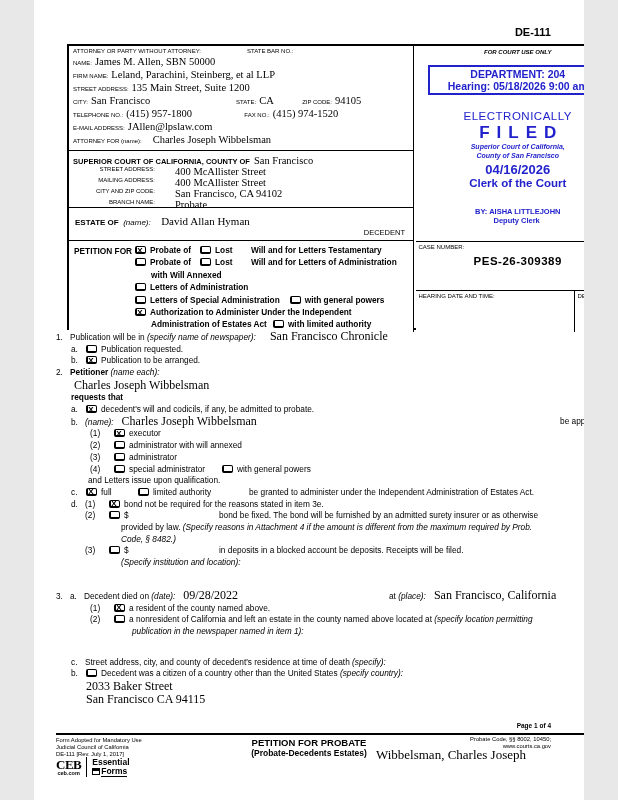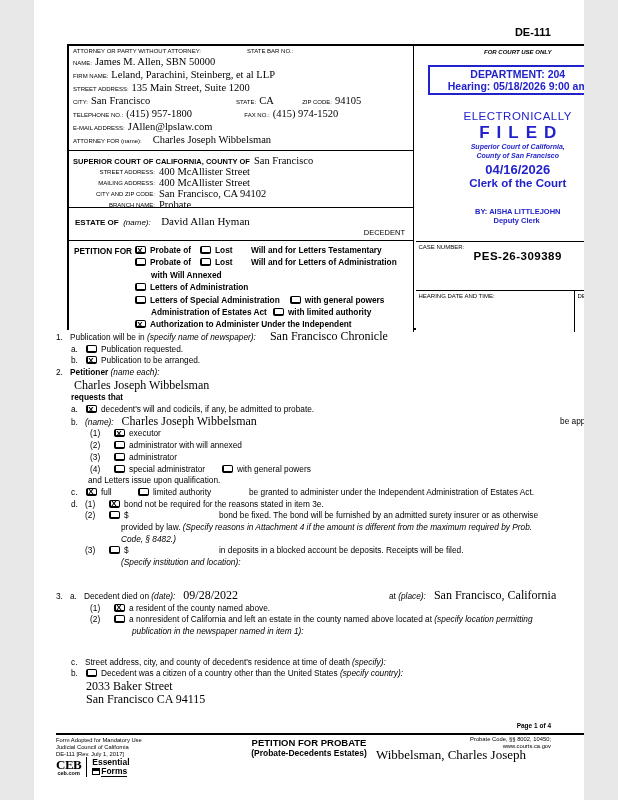--- a/index.html
+++ b/index.html
@@ -27,21 +27,21 @@
   .sec-court{left:0;top:105px;width:345px;height:57px;border-right:1.5px solid #000;border-bottom:1.5px solid #000;padding:2px 0 0 4px}
   .sec-estate{left:0;top:162px;width:345px;height:33px;border-right:1.5px solid #000;border-bottom:1.5px solid #000;padding:3px 0 0 6px}
   .sec-petition{left:0;top:195px;width:345px;height:91px;border-right:1.5px solid #000}
   .sec-courtuse{left:346.5px;top:0;width:204.5px;height:195px;text-align:center}
   .sec-case{left:346.5px;top:195px;width:204.5px;height:50px;border-top:1.5px solid #000;border-bottom:1.5px solid #000;padding:2px 3px}
   .sec-hearing{left:346.5px;top:245px;width:159px;height:41px;border-right:1px solid #000;padding:2px 3px}
   .sec-dept{left:505.5px;top:245px;width:45.5px;height:41px;padding:2px 3px}
   .arow{display:flex;align-items:baseline;gap:3px;height:13px}
   .arow0{display:flex;height:9px;padding-top:1px}
   .arow0 .sl:first-child{width:174px}
-  .crow{display:flex;align-items:center;gap:4px;height:11px}
+  .crow{display:flex;align-items:flex-start;gap:20px;height:11px}
   .crow .sl{width:82px;text-align:right;flex:none}
   .court-head{display:flex;align-items:flex-end;gap:4px;height:13px}
   .decedent{position:absolute;right:8px;bottom:3px;font-size:7.5px}
   
   .pf-label{position:absolute;left:5px;top:5px;font-size:8.3px;font-weight:bold}
   .pf-rows{position:absolute;left:66px;top:3px;width:277px;font-size:8.3px;font-weight:bold}
   .pr{line-height:12.4px;white-space:nowrap}
   .pr .cb{margin-right:4px}
   .pr-wrap{padding-left:16px}
   .wlab{display:inline-block}
@@ -52,21 +52,21 @@
   .dept-box{width:180px;margin:10px auto 8px;border:2px solid var(--blue);color:var(--blue);
             font-weight:bold;font-size:10.5px;line-height:12px;padding:1px 0;text-align:center}
   .e-filed{color:var(--blue)}
   .ef-elec{margin-top:15px;font-size:11.5px;letter-spacing:.5px}
   .ef-filed{font-size:17px;font-weight:bold;letter-spacing:7px;padding-left:7px;margin-top:1px}
   .ef-court{font-size:7px;font-weight:bold;font-style:italic;line-height:8.5px}
   .ef-date{margin-top:2px;font-size:13px;font-weight:bold}
   .ef-clerk{font-size:11.5px;font-weight:bold;line-height:12px}
   .ef-by{font-size:7.5px;font-weight:bold;margin-top:18px}
   .ef-dep{font-size:7.5px;font-weight:bold;margin-left:78px;text-align:left}
-  .case-no{font-size:11.5px;font-weight:bold;text-align:center;letter-spacing:.5px}
+  .case-no{font-size:11.5px;font-weight:bold;text-align:center;margin-top:5px;letter-spacing:.5px}
   
   .body-area{position:absolute;left:22px;top:331px;width:574px;font-size:8.3px}
   .line{line-height:11.7px;white-space:nowrap;position:relative}
   .line .cb{margin:0 4px 0 1px}
   .m0{display:inline-block;width:14px}
   .m1{display:inline-block;width:14px}
   .m2{display:inline-block;width:23px}
   .ind1{padding-left:15px}
   .ind2{padding-left:34px}
   .sv2{font-family:"Liberation Serif",serif;font-size:11.5px}
@@ -188,25 +188,25 @@
         <div class="pr">
           <span class="cb"></span><span class="wlab w-probate">Probate of</span><span class="cb"></span><span class="wlab w-lost">Lost</span><span>Will and for Letters of Administration</span>
         </div>
         <div class="pr pr-wrap">with Will Annexed</div>
         <div class="pr">
           <span class="cb"></span><span>Letters of Administration</span>
         </div>
         <div class="pr">
           <span class="cb"></span><span>Letters of Special Administration</span><span class="cb" style="margin-left:10px"></span><span>with general powers</span>
         </div>
+        <div class="pr">
+          <span class="cb checked"></span><span>Authorization to Administer Under the Independent</span>
+        </div>
         <div class="pr pr-wrap">
           <span>Administration of Estates Act</span><span class="cb" style="margin-left:6px"></span><span>with limited authority</span>
-        </div>
-        <div class="pr">
-          <span class="cb checked"></span><span>Authorization to Administer Under the Independent</span>
         </div>
       </div>
     </div>
 
     <div class="sec sec-courtuse">
       <div class="fcuo">FOR COURT USE ONLY</div>
       <div class="dept-box">
         <div>DEPARTMENT: 204</div>
         <div>Hearing: 05/18/2026 9:00 am</div>
       </div>

